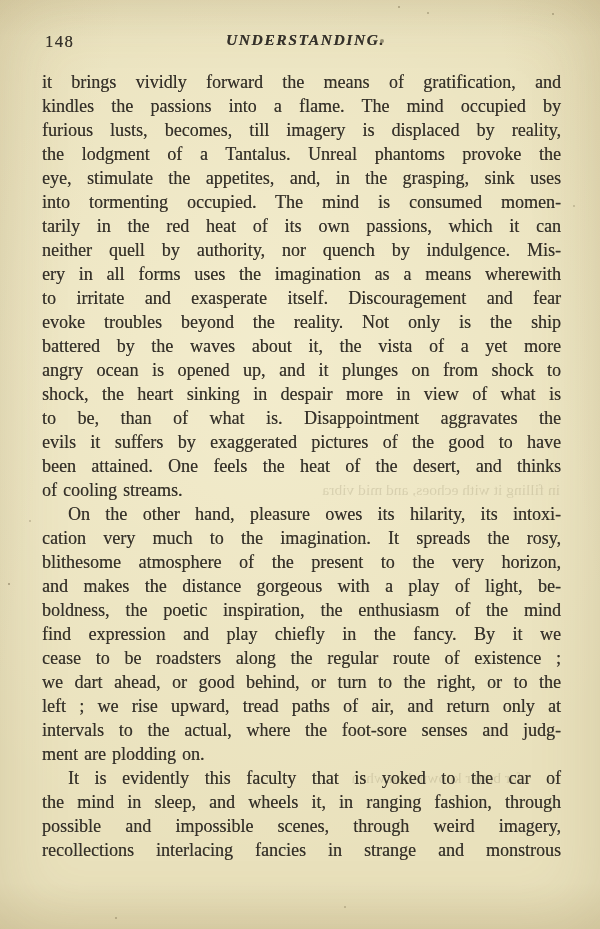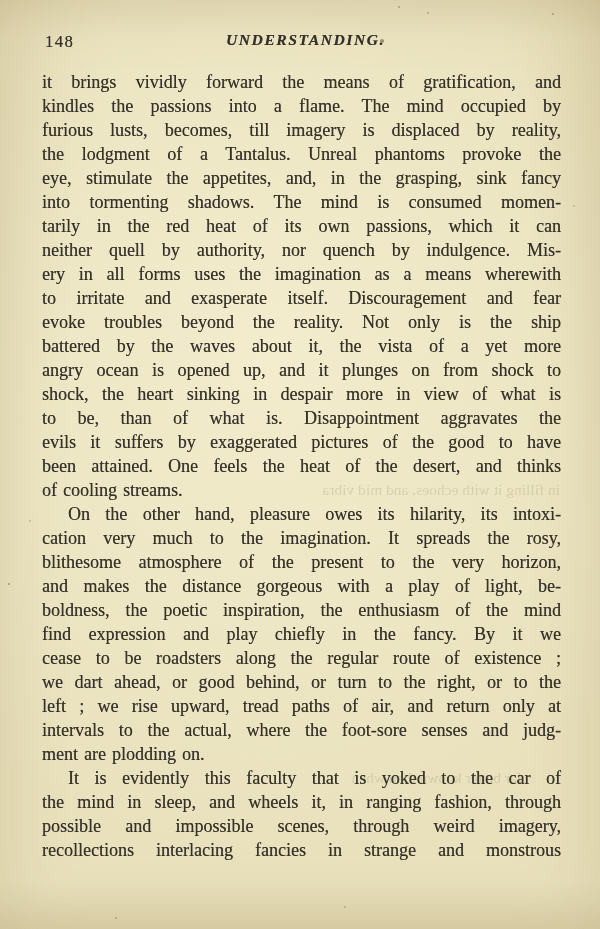--- a/index.html
+++ b/index.html
@@ -118,22 +118,22 @@
   <header class="running-header">
     <span class="pagenum">148</span>
     <span class="running-head">UNDERSTANDING.</span>
   </header>
 
   <main class="body-text" id="body-text">
       <div class="line">it brings vividly forward the means of gratification, and</div>
       <div class="line">kindles the passions into a flame.  The mind occupied by</div>
       <div class="line">furious lusts, becomes, till imagery is displaced by reality,</div>
       <div class="line">the lodgment of a Tantalus.  Unreal phantoms provoke the</div>
-      <div class="line">eye, stimulate the appetites, and, in the grasping, sink fancy</div>
-      <div class="line">into tormenting shadows.  The mind is consumed momen-</div>
+      <div class="line">eye, stimulate the appetites, and, in the grasping, sink uses</div>
+      <div class="line">into tormenting occupied.  The mind is consumed momen-</div>
       <div class="line">tarily in the red heat of its own passions, which it can</div>
       <div class="line">neither quell by authority, nor quench by indulgence.  Mis-</div>
       <div class="line">ery in all forms uses the imagination as a means wherewith</div>
       <div class="line">to irritate and exasperate itself.  Discouragement and fear</div>
       <div class="line">evoke troubles beyond the reality.  Not only is the ship</div>
       <div class="line">battered by the waves about it, the vista of a yet more</div>
       <div class="line">angry ocean is opened up, and it plunges on from shock to</div>
       <div class="line">shock, the heart sinking in despair more in view of what is</div>
       <div class="line">to be, than of what is.  Disappointment aggravates the</div>
       <div class="line">evils it suffers by exaggerated pictures of the good to have</div>

